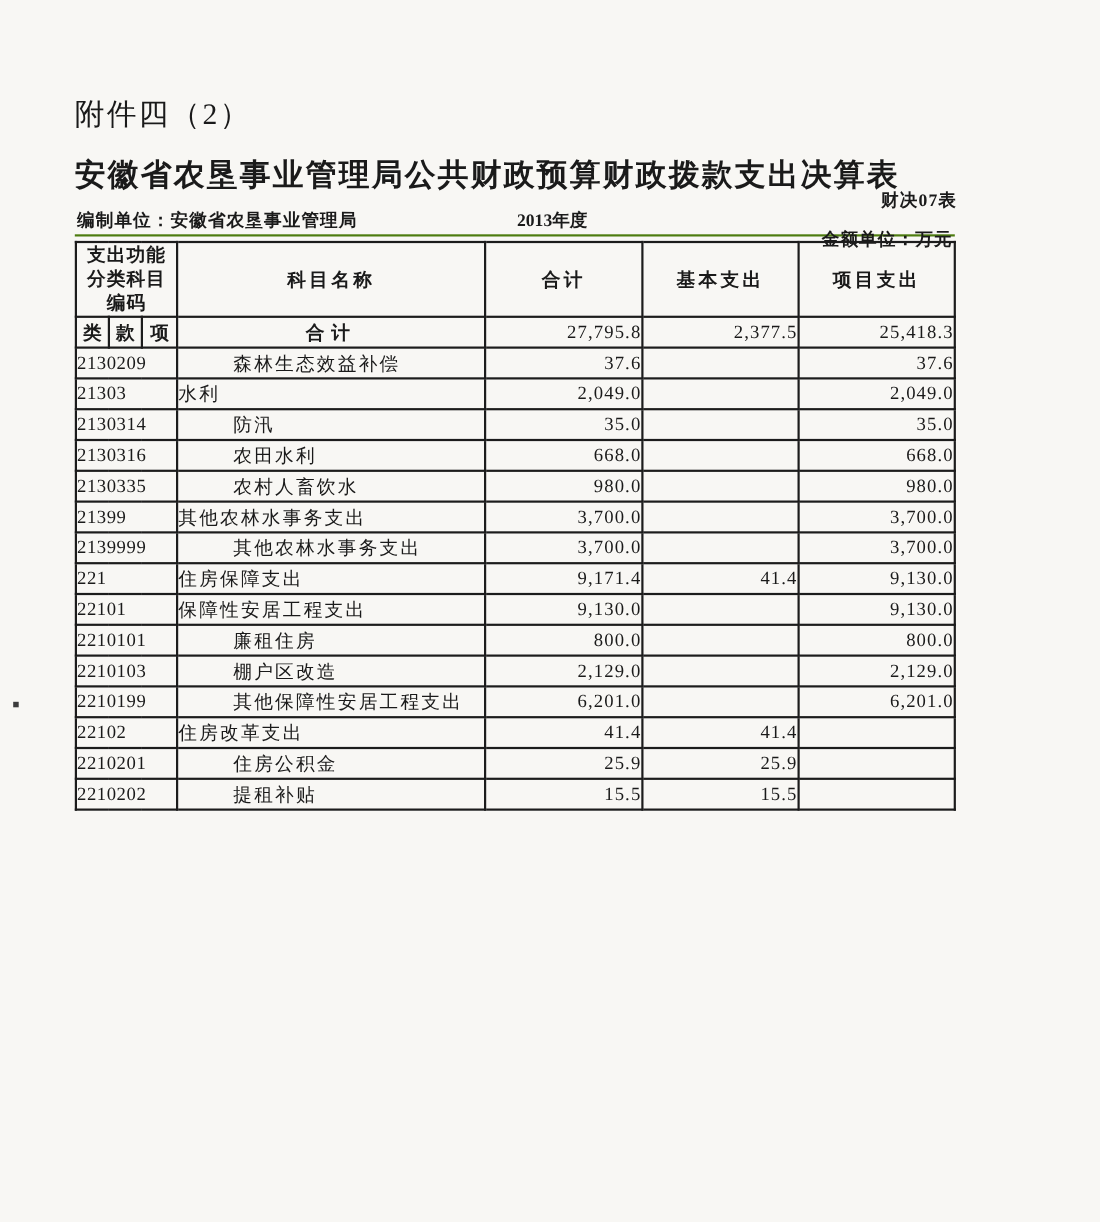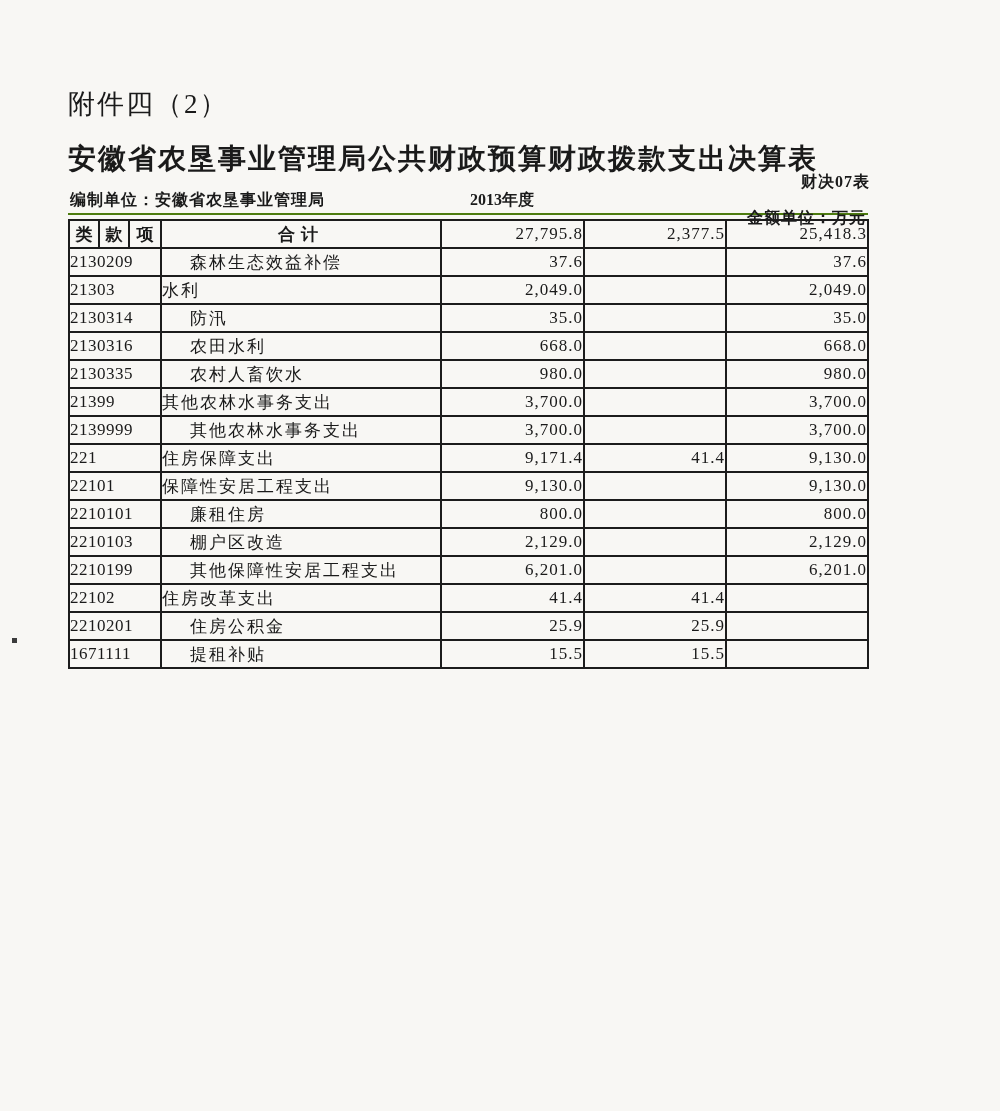--- a/index.html
+++ b/index.html
@@ -53,21 +53,21 @@
   }
   td.hdr-code { letter-spacing: 1px; line-height: 1.3; font-size: 16px; }
   td.sub {
     height: 26px; text-align: center; font-weight: 700; font-size: 16px;
   }
   td.code {
     height: 26px; text-align: left; padding-left: 4px;
     font-size: 16px; letter-spacing: 0.5px;
   }
   td.name { text-align: left; padding-left: 5px; letter-spacing: 2px; }
-  td.name.ind { padding-left: 28px; }
+  td.name.ind { padding-left: 50px; }
   td.name.center { text-align: center; font-weight: 700; letter-spacing: 6px; padding-left: 0; }
   td.num {
     text-align: right; padding-right: 6px; letter-spacing: 1px;
     font-size: 17px;
   }
 </style>
 </head>
 <body>
 
 <div class="scan-speck"></div>
@@ -89,20 +89,31 @@
     <colgroup>
       <col style="width:30px">
         <col style="width:30px">
         <col style="width:32px">
       <col style="width:280px">
         <col style="width:143px">
         <col style="width:142px">
         <col style="width:142px">
     </colgroup>
     <tbody>
+      <tr>
+        <td class="hdr hdr-code" colspan="3">
+          <div>支出功能</div>
+          <div>分类科目</div>
+          <div>编码</div>
+        </td>
+        <td class="hdr">科目名称</td>
+        <td class="hdr">合计</td>
+        <td class="hdr">基本支出</td>
+        <td class="hdr">项目支出</td>
+      </tr>
     <tr>
           <td class="sub">类</td>
           <td class="sub">款</td>
           <td class="sub">项</td>
           <td class="name center">合计</td>
           <td class="num">27,795.8</td>
           <td class="num">2,377.5</td>
           <td class="num">25,418.3</td>
         </tr>
         <tr>
@@ -197,21 +208,21 @@
           <td class="num"></td>
         </tr>
         <tr>
           <td colspan="3" class="code">2210201</td>
           <td class="name ind">住房公积金</td>
           <td class="num">25.9</td>
           <td class="num">25.9</td>
           <td class="num"></td>
         </tr>
         <tr>
-          <td colspan="3" class="code">1671111</td>
+          <td colspan="3" class="code">2210202</td>
           <td class="name ind">提租补贴</td>
           <td class="num">15.5</td>
           <td class="num">15.5</td>
           <td class="num"></td>
         </tr>
       </tbody>
   </table>
 </div>
 
 </body></html>

